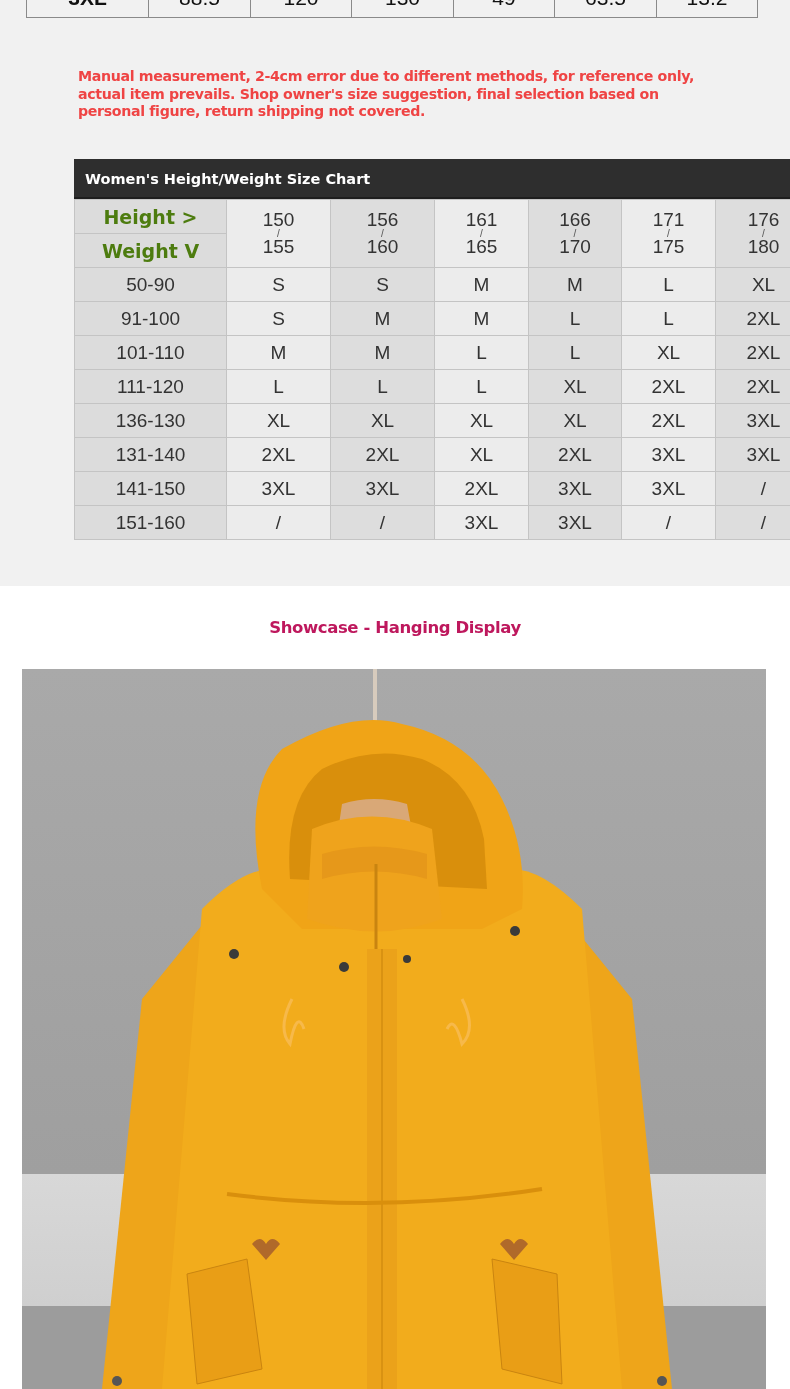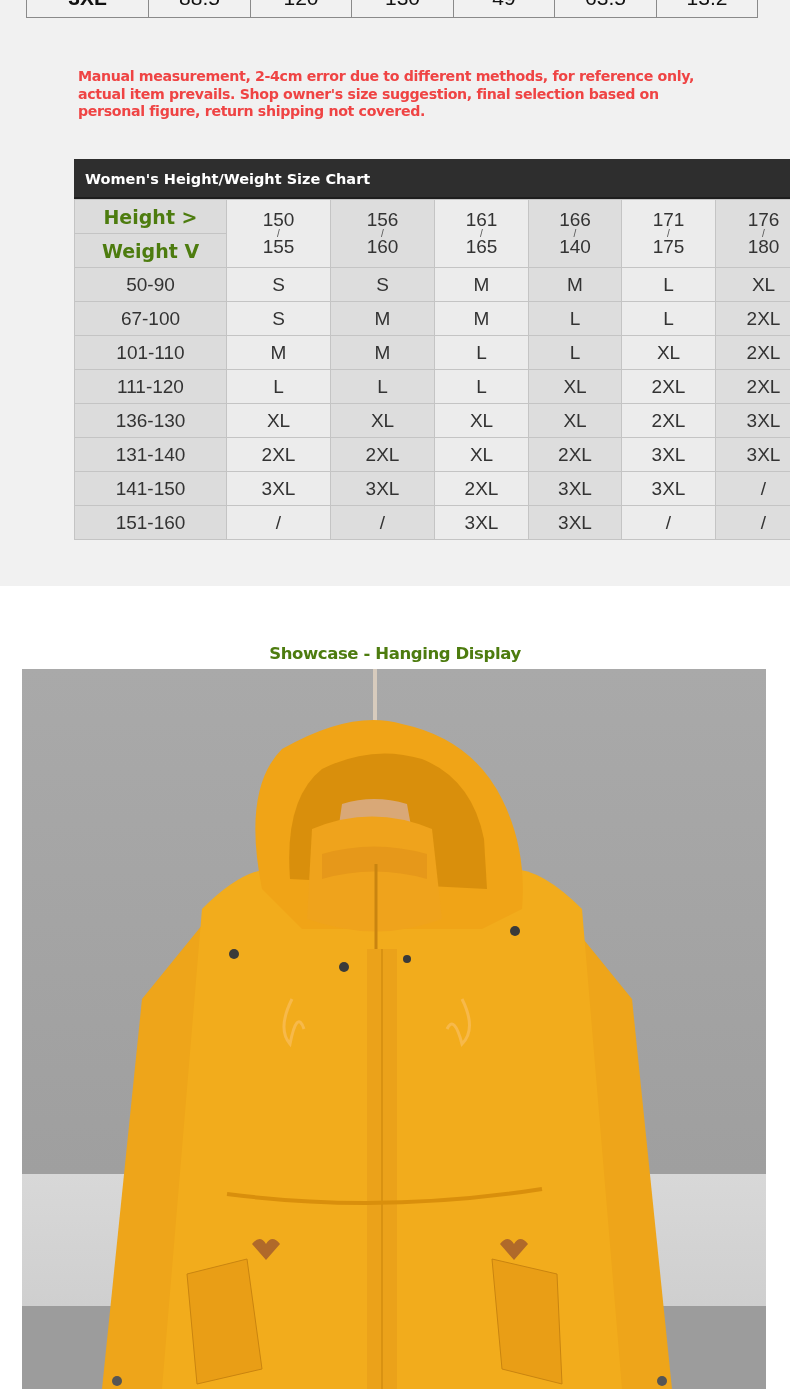--- a/index.html
+++ b/index.html
@@ -22,21 +22,21 @@
   table.size td { border: 1px solid #c4c4c4; text-align: center; font-size: 19px; height: 34px; padding: 0; }
   table.size td.rowhead { background: #dcdcdc; }
   table.size td.c-light { background: #ececec; }
   table.size td.c-dark { background: #dddddd; }
   .hdr-label { font-family: "DejaVu Sans", sans-serif; font-weight: bold; color: #4d7c0f; }
   .hdr-h { font-size: 14px; height: 30px; }
   .hdr-w { font-size: 17.5px; height: 30px; }
   .range { line-height: 18px; font-size: 19px; color: #333; }
   .range .slash { display: block; font-size: 10px; line-height: 9px; color: #555; }
 
-  .showcase-title { position: absolute; left: 0; width: 790px; top: 644px; text-align: center; font-family: "DejaVu Sans", sans-serif; font-weight: bold; font-size: 16.5px; letter-spacing: -0.4px; color: #4d7c0f; }
+  .showcase-title { position: absolute; left: 0; width: 790px; top: 618px; text-align: center; font-family: "DejaVu Sans", sans-serif; font-weight: bold; font-size: 16.5px; letter-spacing: -0.4px; color: #be185d; }
 
   .photo { position: absolute; left: 22px; top: 669px; width: 744px; height: 720px; overflow: hidden;
     background: linear-gradient(180deg, #a9a9a9 0%, #9f9f9f 70%, #9a9a9a 100%); }
   .photo .floor { position: absolute; left: 0; top: 505px; width: 100%; height: 132px; background: linear-gradient(180deg, #d8d8d8, #cfcfcf); }
   .photo .floor2 { position: absolute; left: 0; top: 637px; width: 100%; height: 83px; background: #9c9c9c; }
   .photo svg { position: absolute; left: 0; top: 0; }
 </style>
 </head>
 <body>
 
@@ -65,38 +65,38 @@
         <col style="width:93px">
         <col style="width:94px">
         <col style="width:96px">
     </colgroup>
     <tbody id="size-body">
       <tr>
         <td class="rowhead hdr-label hdr-h">Height &gt;</td>
         <td class="c-light range" rowspan="2"><span>150</span><span class="slash">/</span><span>155</span></td>
         <td class="c-dark range" rowspan="2"><span>156</span><span class="slash">/</span><span>160</span></td>
         <td class="c-light range" rowspan="2"><span>161</span><span class="slash">/</span><span>165</span></td>
-        <td class="c-dark range" rowspan="2"><span>166</span><span class="slash">/</span><span>140</span></td>
+        <td class="c-dark range" rowspan="2"><span>166</span><span class="slash">/</span><span>170</span></td>
         <td class="c-light range" rowspan="2"><span>171</span><span class="slash">/</span><span>175</span></td>
         <td class="c-dark range" rowspan="2"><span>176</span><span class="slash">/</span><span>180</span></td>
       </tr>
       <tr>
         <td class="rowhead hdr-label hdr-w">Weight V</td>
       </tr>
     <tr>
           <td class="rowhead">50-90</td>
           <td class="c-light">S</td>
           <td class="c-dark">S</td>
           <td class="c-light">M</td>
           <td class="c-dark">M</td>
           <td class="c-light">L</td>
           <td class="c-dark">XL</td>
         </tr>
         <tr>
-          <td class="rowhead">67-100</td>
+          <td class="rowhead">91-100</td>
           <td class="c-light">S</td>
           <td class="c-dark">M</td>
           <td class="c-light">M</td>
           <td class="c-dark">L</td>
           <td class="c-light">L</td>
           <td class="c-dark">2XL</td>
         </tr>
         <tr>
           <td class="rowhead">101-110</td>
           <td class="c-light">M</td>

